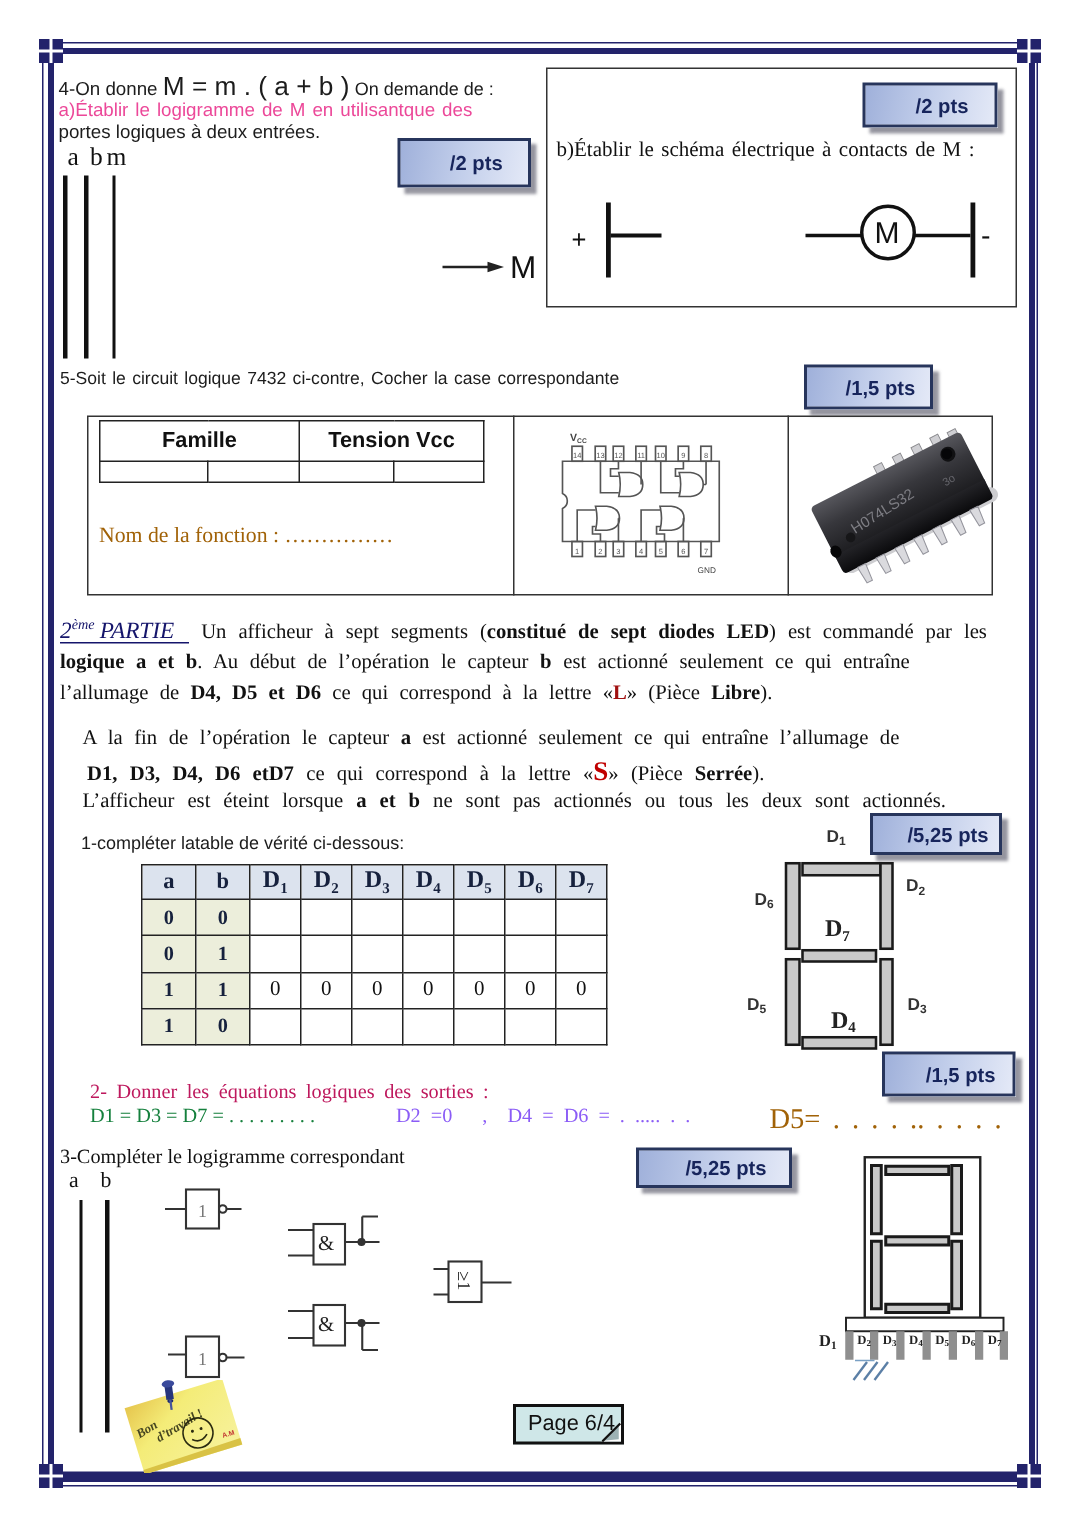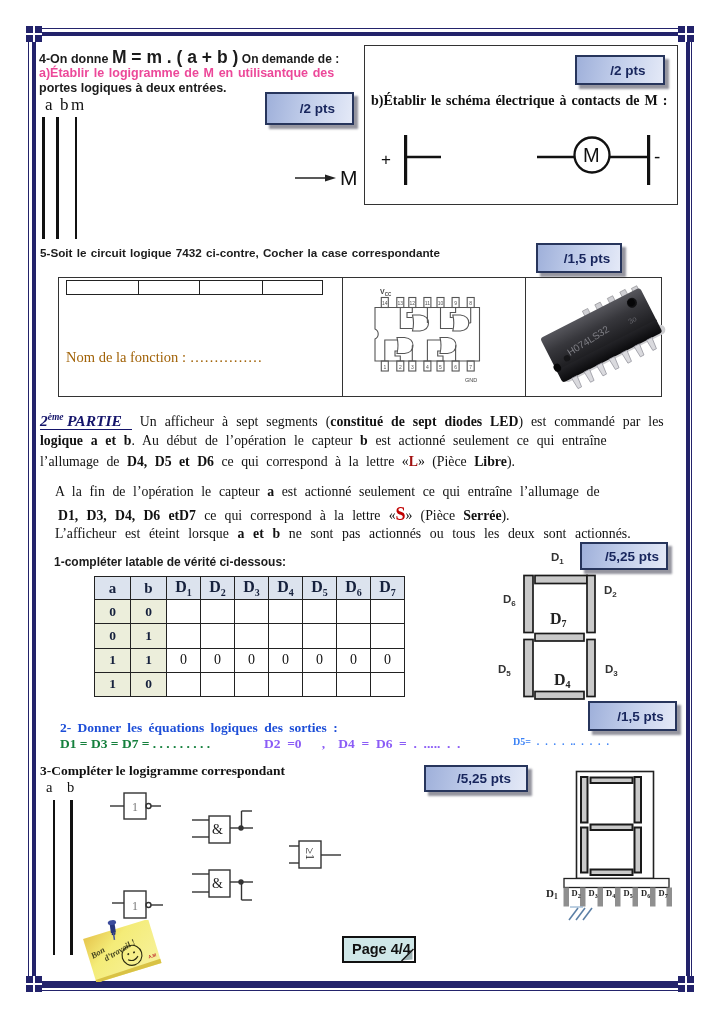--- a/index.html
+++ b/index.html
@@ -1,20 +1,20 @@
 <!DOCTYPE html>
 <html><head>
 <meta charset="utf-8">
 <style>
   html,body{margin:0;padding:0}
   body{width:720px;height:1018px;position:relative;background:#fff;overflow:hidden;
        font-family:"Liberation Sans",sans-serif}
   .abs{position:absolute;white-space:nowrap}
   .ser{font-family:"Liberation Serif",serif}
-  .b{font-weight:bold}
+  .b{font-weight:normal}
   .pts{position:absolute;border:2px solid #27355c;box-sizing:border-box;
        background:linear-gradient(100deg,#9fb0da 0%,#c3cfeb 50%,#e4e9f7 100%);
        box-shadow:4px 4px 2px rgba(130,130,142,.85);
        color:#17255c;font-weight:bold;font-size:13.5px;
        display:flex;align-items:center;justify-content:center;
        font-family:"Liberation Sans",sans-serif}
   table{border-collapse:collapse;table-layout:fixed}
   td{border:1.5px solid #222;text-align:center;padding:0;overflow:hidden}
 </style>
 </head>
@@ -111,20 +111,24 @@
 
 <div class="abs" style="left:66px;top:280px">
 <table style="font-family:'Liberation Sans';font-weight:bold;color:#111;width:256px">
   <colgroup>
         <col style="width:72px">
         <col style="width:61px">
         <col style="width:63px">
         <col style="width:60px">
       </colgroup>
   <tbody>
+        <tr style="height:26.9px">
+    <td colspan="2" style="font-size:14.5px">Famille</td>
+    <td colspan="2" style="font-size:14.5px">Tension Vcc</td>
+  </tr>
   <tr style="height:14.4px">
           <td></td>
           <td></td>
           <td></td>
           <td></td>
         </tr>
 </tbody>
     </table>
 </div>
 <div class="abs ser" style="left:66px;top:349px;font-size:14.5px;color:#a16207">Nom de la fonction : ……………</div>
@@ -357,24 +361,24 @@
   <g font-family="Liberation Serif" font-size="16" font-weight="bold" fill="#222">
     <text x="60" y="79">D<tspan font-size="10" dy="3">7</tspan></text>
     <text x="64" y="140">D<tspan font-size="10" dy="3">4</tspan></text>
   </g>
 </svg>
 
 <div class="pts" style="left:588px;top:701px;width:89px;height:30px">
     <span style="margin-left:16px">/1,5 pts</span>
   </div>
 
-<div class="abs ser b" style="left:60px;top:720px;font-size:13.5px;color:#1d4ed8;word-spacing:3px">2- Donner les équations logiques des sorties :</div>
+<div class="abs ser b" style="left:60px;top:720px;font-size:13.5px;color:#be185d;word-spacing:3px">2- Donner les équations logiques des sorties :</div>
 <div class="abs ser b" style="left:60px;top:736px;font-size:13.5px;color:#15803d">D1 = D3 = D7 = . . . . . . . . .</div>
 <div class="abs ser b" style="left:264px;top:736px;font-size:13.5px;color:#8b5cf6;word-spacing:3.3px">D2 =0&nbsp;&nbsp; ,&nbsp; D4 = D6 = . ..... . .</div>
-<div class="abs ser b" style="left:513px;top:736px;font-size:10px;color:#3b82f6;word-spacing:3.4px">D5= . . . . .. . . . .</div>
+<div class="abs ser b" style="left:513px;top:736px;font-size:19px;color:#a16207;word-spacing:3.4px">D5= . . . . .. . . . .</div>
 
 <div class="abs ser b" style="left:40px;top:763px;font-size:13.5px;color:#111">3-Compléter le logigramme correspondant</div>
 <div class="pts" style="left:424px;top:765px;width:104px;height:27px">
     <span style="margin-left:16px">/5,25 pts</span>
   </div>
 <div class="abs ser" style="left:0;top:779px;font-size:14.5px;color:#111">
     <span style="position:absolute;left:46px">a</span>
     <span style="position:absolute;left:67px">b</span>
   </div>
 <div class="abs" style="left:52.5px;top:800px;width:2.6px;height:155px;background:#111"></div>
@@ -487,18 +491,18 @@
 
   <g transform="rotate(-8 31 10)">
     <rect x="28.5" y="2" width="5" height="11" fill="#27357c"></rect>
     <ellipse cx="31" cy="2.5" rx="4.2" ry="2.4" fill="#3a4a9c"></ellipse>
     <ellipse cx="31" cy="14" rx="2" ry="1.3" fill="#1c2a6c"></ellipse>
     <rect x="30.3" y="13" width="1.5" height="7" fill="#44549c"></rect>
   </g>
 </svg>
 
 <div class="abs" style="left:342px;top:936px;width:74px;height:27px;background:#cfe7e8;border:2.2px solid #111;box-sizing:border-box"></div>
-<div class="abs b" style="left:352px;top:941px;font-size:14.5px;color:#111">Page 4/4</div>
+<div class="abs b" style="left:352px;top:941px;font-size:14.5px;color:#111">Page 6/4</div>
 <svg class="abs" style="left:401px;top:948px" width="14" height="14">
     <path d="M0 13 L13 13 L13 0 Z" fill="#fff"></path>
     <path d="M1 12.5 L11.5 2 L11.5 11.5 Z" fill="#9db2b4"></path>
     <path d="M0.5 13 L12.5 1" stroke="#111" stroke-width="1.5" fill="none"></path>
   </svg>
 
 </body></html>

